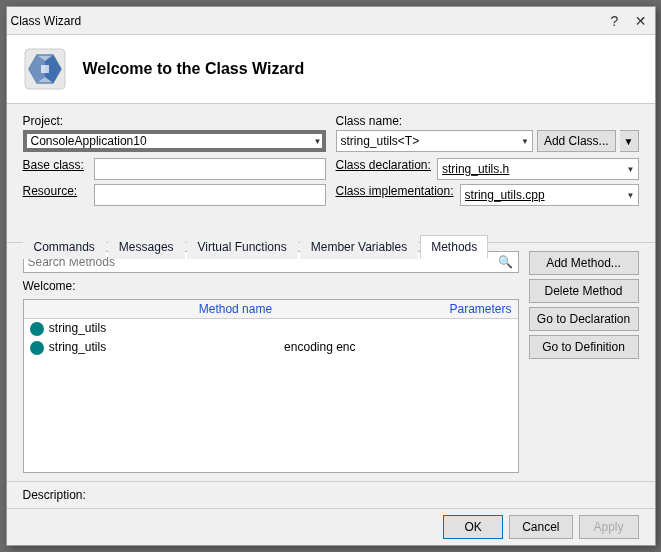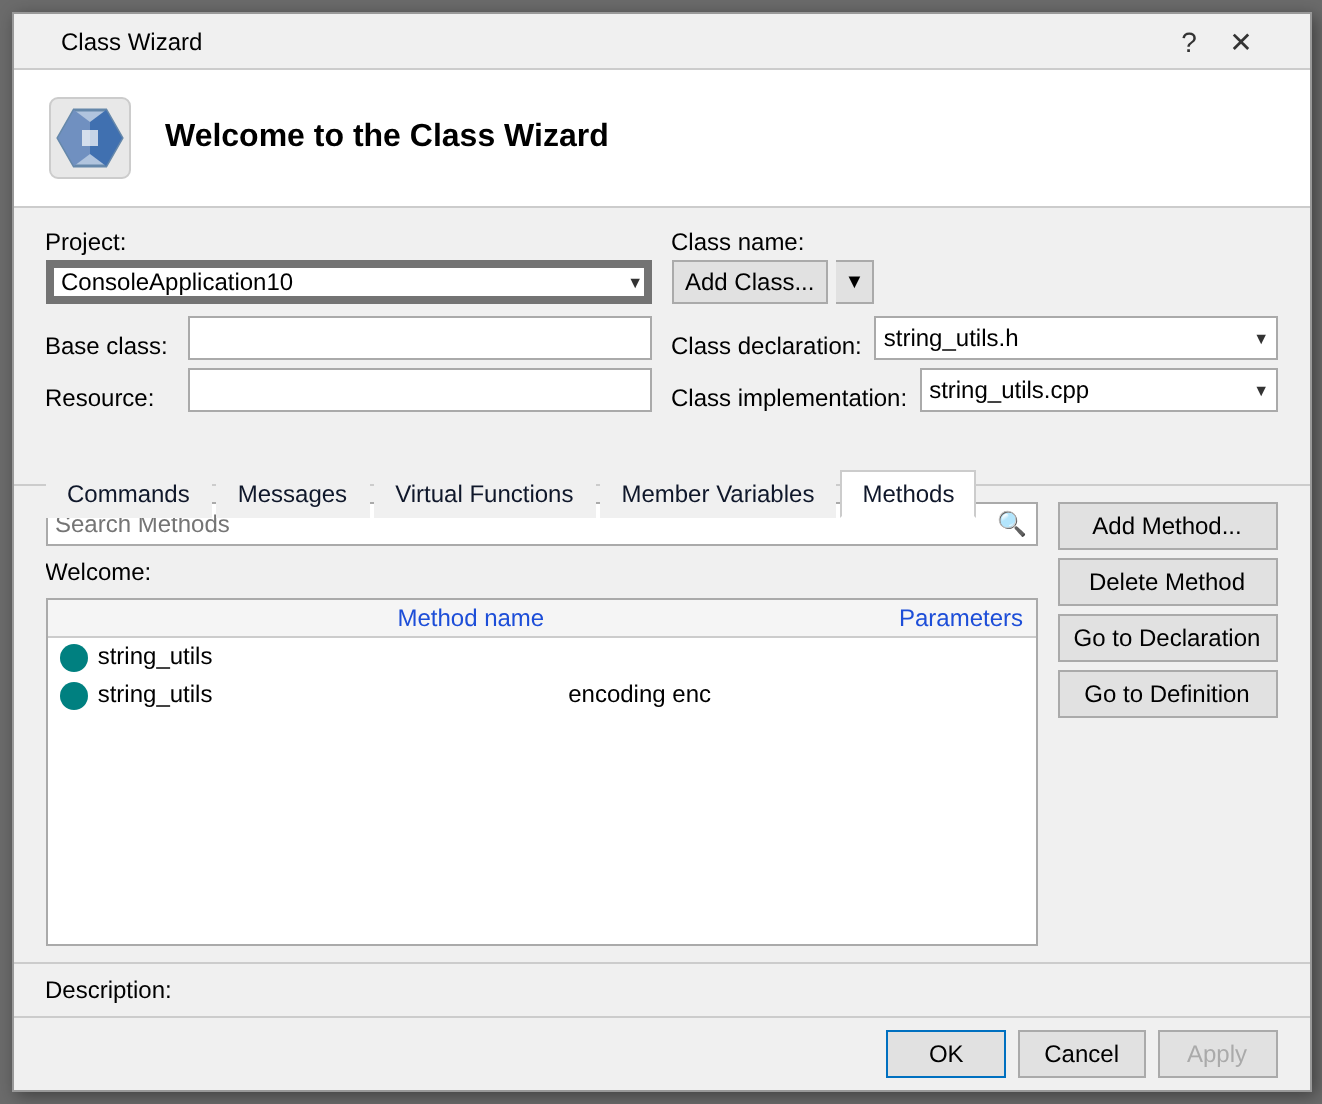--- a/index.html
+++ b/index.html
@@ -18,21 +18,21 @@
       border: 1px solid #999;
       width: 650px;
       height: 540px;
       display: flex;
       flex-direction: column;
       box-shadow: 2px 2px 8px rgba(0,0,0,0.4);
     }
     .title-bar {
       background: #f0f0f0;
       border-bottom: 1px solid #ccc;
-      padding: 4px 24px;
+      padding: 4px 4px;
       display: flex;
       align-items: center;
       justify-content: space-between;
       height: 28px;
     }
     .title-bar-left {
       font-size: 12px;
       color: #000;
     }
     .title-bar-right {
@@ -153,22 +153,23 @@
       gap: 4px;
     }
     .middle-right {
       flex: 1;
       display: flex;
       flex-direction: column;
       gap: 4px;
     }
     .field-row {
       display: flex;
-      align-items: flex-end;
+      align-items: flex-start;
       gap: 6px;
+      text-decoration: underline;
     }
     .field-label {
       min-width: 65px;
       font-size: 12px;
     }
     .field-input {
       flex: 1;
       height: 22px;
       border: 1px solid #aaa;
       background: white;
@@ -396,20 +397,25 @@
         <div class="group-label">Project:</div>
         <div class="select-wrapper" style="width:100%">
           <select style="width:100%;height:22px;border:4px solid #737373;background:white;padding:0 18px 0 4px;font-size:12px;font-family:inherit;appearance:none;-webkit-appearance:none;">
             <option>ConsoleApplication10</option>
           </select>
         </div>
       </div>
       <div class="classname-group">
         <div class="group-label">Class name:</div>
         <div class="classname-row">
+          <div class="select-wrapper" style="flex:1">
+            <select style="width:100%;height:22px;border:1px solid #aaa;background:white;padding:0 18px 0 4px;font-size:12px;font-family:inherit;appearance:none;-webkit-appearance:none;">
+              <option>string_utils&lt;T&gt;</option>
+            </select>
+          </div>
           <button class="btn-add-class">Add Class...</button>
           <button class="btn-split">▼</button>
         </div>
       </div>
     </div>
 
     <div class="middle-row">
       <div class="middle-left">
         <div class="field-row">
           <span class="field-label">Base class:</span>

